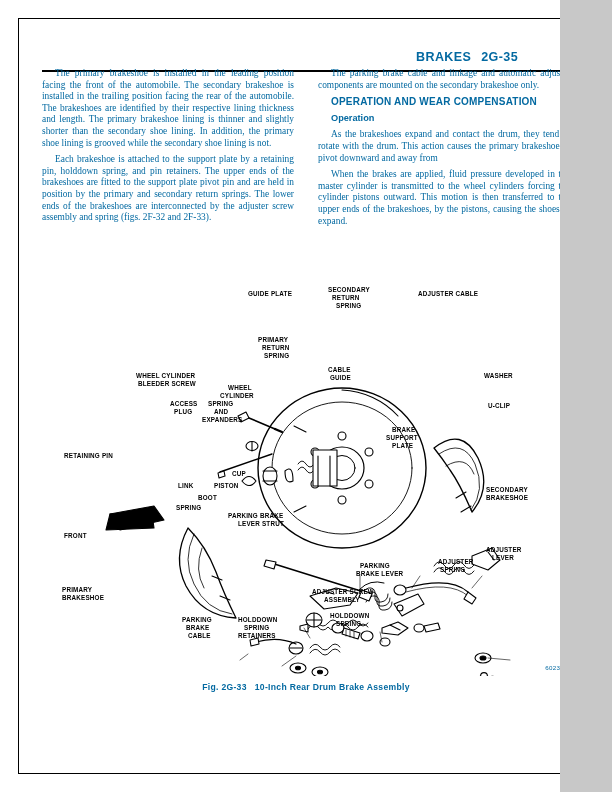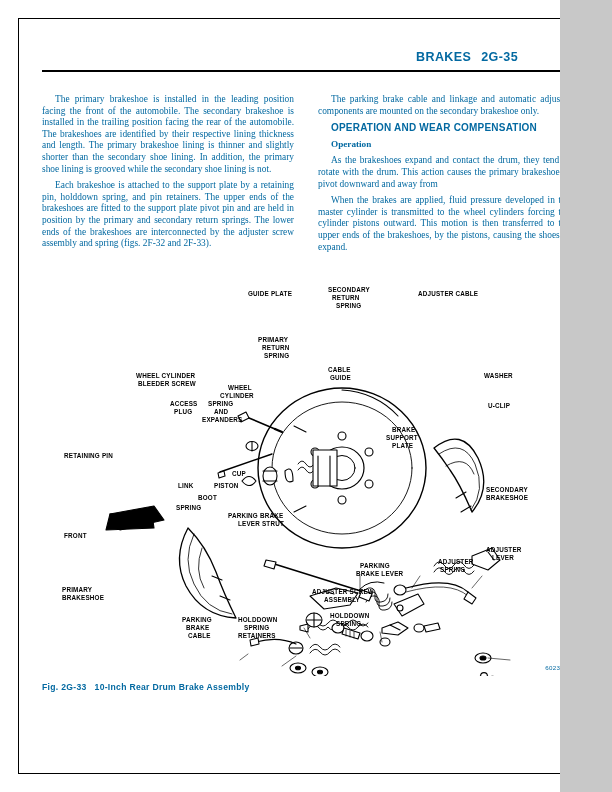--- a/index.html
+++ b/index.html
@@ -44,42 +44,42 @@
     left: 42px;
     top: 70px;
     width: 528px;
     height: 2px;
     background: #000;
   }
 
   
   .col {
     position: absolute;
-    top: 94px;
+    top: 68px;
     width: 252px;
     font-size: 9.4px;
     line-height: 11.6px;
     text-align: justify;
   }
   .col-left { left: 42px; }
   .col-right { left: 318px; }
   .col p {
     margin: 0 0 5px 0;
     text-indent: 13px;
   }
   .sect-title {
     font-family: "Liberation Sans", sans-serif;
     font-weight: bold;
     font-size: 10px;
     letter-spacing: 0.2px;
     margin: 9px 0 5px 0;
     text-indent: 0;
   }
   .sub-title {
-    font-family: Liberation Serif, serif;
+    font-family: Liberation Sans, sans-serif;
     font-weight: bold;
     font-size: 9.2px;
     margin: 7px 0 4px 0;
     text-indent: 0;
   }
 
   
   .figure {
     position: absolute;
     left: 42px;
@@ -87,21 +87,21 @@
     width: 528px;
     height: 430px;
   }
   .figure svg { display: block; }
 
   .fig-caption {
     position: absolute;
     left: 0;
     top: 406px;
     width: 528px;
-    text-align: left;
+    text-align: center;
     font-family: "Liberation Sans", sans-serif;
     font-weight: bold;
     font-size: 8.6px;
     letter-spacing: 0.3px;
   }
   .fig-caption .cap-num { margin-right: 8px; }
   .fig-code {
     position: absolute;
     right: 6px;
     top: 388px;

